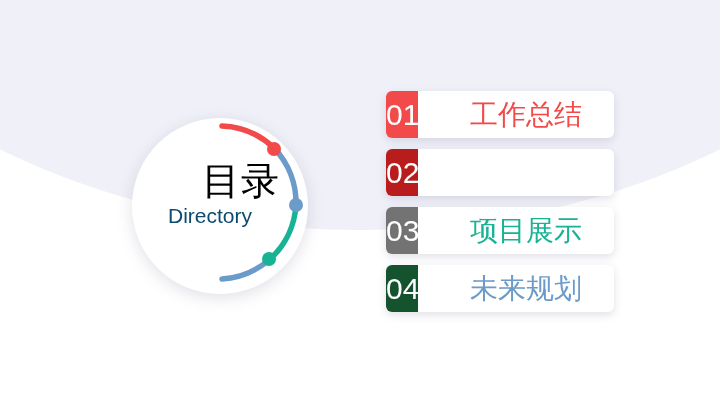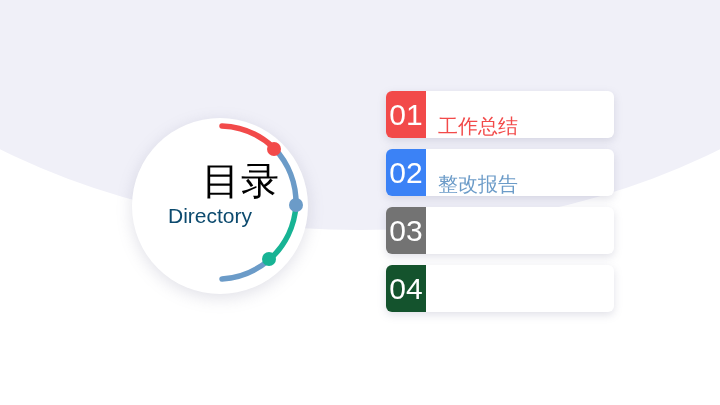--- a/index.html
+++ b/index.html
@@ -5,22 +5,22 @@
   html, body { margin:0; padding:0; }
   body { width:720px; height:405px; position:relative; overflow:hidden; background:#ffffff; font-family:"DejaVu Sans", sans-serif; }
   .bg-top { position:absolute; left:-260px; top:-640px; width:1240px; height:870px; border-radius:50%; background:#f0f0f8; }
   .circle { position:absolute; left:132px; top:118px; width:176px; height:176px; border-radius:50%; background:#ffffff;
             box-shadow:0 4px 16px rgba(120,120,150,0.22); }
   .arc { position:absolute; left:0; top:0; width:720px; height:405px; }
   .title-cn { position:absolute; left:150px; top:158px; width:130px; text-align:right; font-size:38px; color:#000000; line-height:46px; letter-spacing:1px; }
   .title-en { position:absolute; left:150px; top:203px; width:120px; text-align:center; font-family:"Liberation Sans", sans-serif; font-size:21px; color:#0c4a6e; line-height:26px; }
   .card { position:absolute; left:386px; width:228px; height:47px; background:#ffffff; border-radius:6px;
           box-shadow:0 3px 8px rgba(120,120,150,0.22); overflow:hidden; }
-  .num { position:absolute; left:0; top:0; width:40px; height:100%; color:#fff; font-family:"Liberation Sans", sans-serif; font-size:30px; line-height:47px; text-align:center; }
-  .label { position:absolute; left:52px; right:0; top:0; height:100%; line-height:47px; font-size:20px;margin-top:12px; }
+  .num { position:absolute; left:0; top:0; width:32px; height:100%; color:#fff; font-family:"Liberation Sans", sans-serif; font-size:30px; line-height:47px; text-align:center; }
+  .label { position:absolute; left:52px; right:0; top:0; height:100%; line-height:47px; text-align:center; font-size:28px; }
 </style>
 </head>
 <body>
 
 <div class="bg-top"></div>
 
 <div class="circle"></div>
 
 <svg class="arc" viewBox="0 0 720 405">
 
@@ -35,23 +35,24 @@
 
 <div class="title-cn">目录</div>
 <div class="title-en">Directory</div>
 
 <div class="card" style="top:91px">
   <div class="num" style="background:#f24a4a">01</div>
   <div class="label" style="color:#f24a4a">工作总结</div>
 </div>
 
 <div class="card" style="top:149px">
-  <div class="num" style="background:#3b82f6">02</div>
-  <div class="label" style="color:#6b9bc8">整改报告</div>
+  <div class="num" style="background:#b91c1c">02</div>
 </div>
 
 <div class="card" style="top:207px">
   <div class="num" style="background:#737373">03</div>
+  <div class="label" style="color:#17b394">项目展示</div>
 </div>
 
 <div class="card" style="top:265px">
   <div class="num" style="background:#14532d">04</div>
+  <div class="label" style="color:#6b9bc8">未来规划</div>
 </div>
 
 </body></html>

